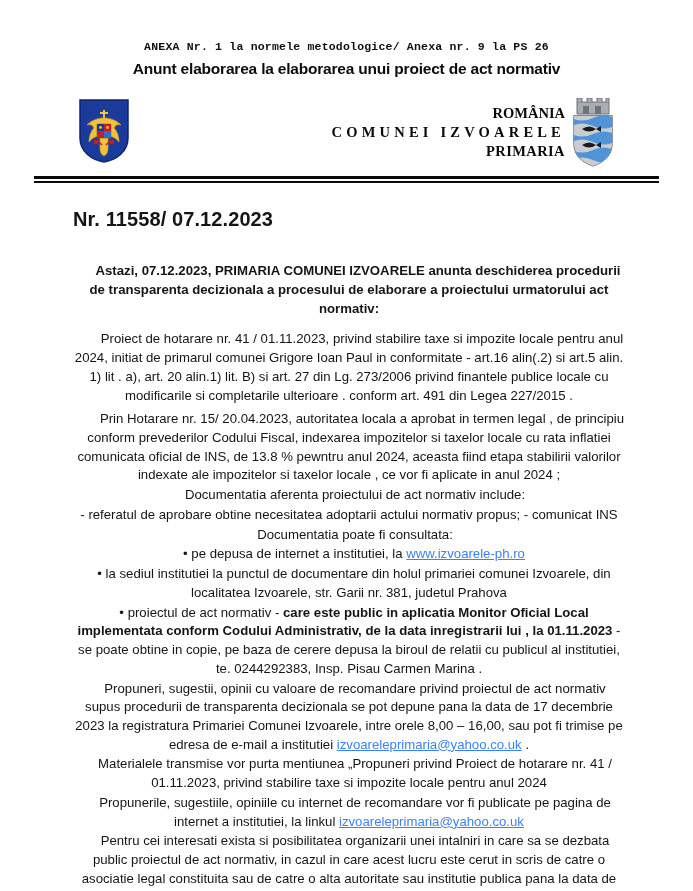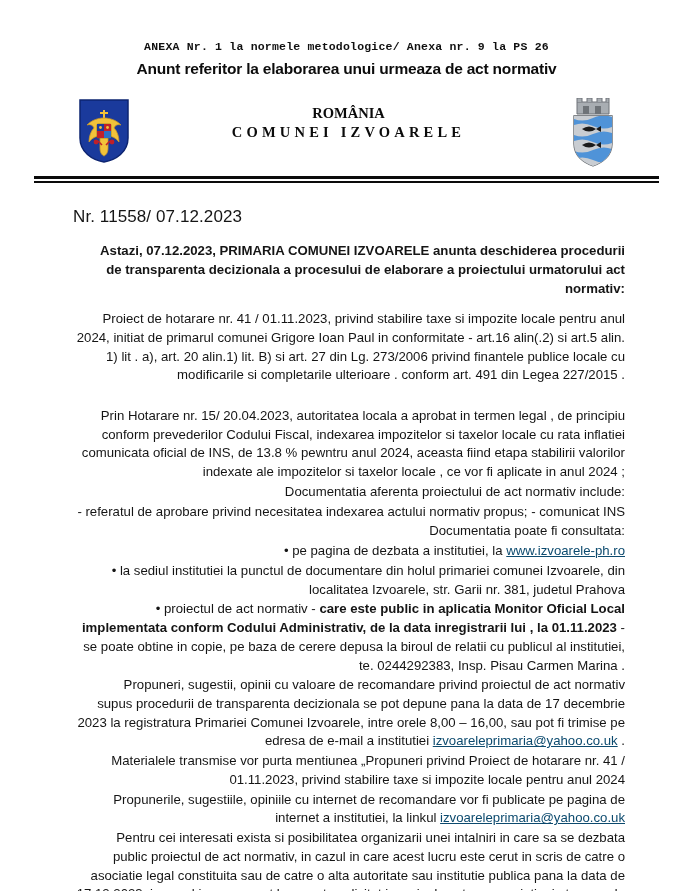--- a/index.html
+++ b/index.html
@@ -55,21 +55,21 @@
   .crest {
     width: 56px;
     flex: 0 0 56px;
     display: flex;
     justify-content: center;
   }
   .crest svg { display: block; }
 
   .masthead-text {
     flex: 1 1 auto;
-    text-align: center;
+    text-align: right;
     font-family: "Liberation Serif", serif;
     font-weight: 700;
     color: #0b0b0b;
     padding-top: 6px;
   }
   .mh-line { font-size: 14.5px; line-height: 1.30; }
   .mh-line.l2 { letter-spacing: 0.6px; }
   .mh-line.l3 { letter-spacing: 4.2px; }
   .mh-line.l4 { letter-spacing: 0.4px; }
 
@@ -90,51 +90,52 @@
 
   
   .body {
     padding: 0 68px 0 73px;
     margin-top: 22px;
     font-size: 13.2px;
     line-height: 1.42;
     color: #151515;
   }
   .doc-number {
-    font-size: 17px;
-    margin-bottom: 12px;
+    font-size: 20px;
+    margin-bottom: 28px;
     letter-spacing: .1px;
+    font-weight: bold;
   }
   p {
     margin: 0 0 1px 0;
-    text-align: right;
+    text-align: center;
   }
   .p-indent { text-indent: 26px; }
   .p-indent-sm { text-indent: 12px; }
   .strong-intro {
     font-weight: 700;
     text-indent: 18px;
     margin-bottom: 12px;
     line-height: 1.45;
   }
-  .spaced { margin-bottom: 22px; }
+  .spaced { margin-bottom: 5px; }
   .bullet { text-indent: 10px; }
   b, .b { font-weight: 700; }
   a.link {
-    color: #0c4a6e;
+    color: #3b82f6;
     text-decoration: underline;
   }
 </style>
 </head>
 <body>
 
 <div class="page">
 
   <div class="anexa-line">ANEXA Nr. 1 la normele metodologice/ Anexa nr. 9 la PS 26</div>
-  <div class="announce-title">Anunt referitor la elaborarea unui urmeaza de act normativ</div>
+  <div class="announce-title">Anunt elaborarea la elaborarea unui proiect de act normativ</div>
 
   <div class="masthead">
 
     <div class="crest">
       <svg width="52" height="66" viewBox="0 0 52 66" aria-hidden="true">
         <path d="M2 2 H50 V40 C50 54 38 62 26 64 C14 62 2 54 2 40 Z" fill="#1a3a9c" stroke="#0d2470" stroke-width="1.5"></path>
         <path d="M26 12 L26 22 M22 15 H30" stroke="#f2c33a" stroke-width="2" fill="none"></path>
         <path d="M26 20 C20 20 14 22 9 27 C12 26 15 27 16 30 C13 33 11 38 11 44 C14 40 18 38 22 38 L22 50 C22 55 24 57 26 58 C28 57 30 55 30 50 L30 38 C34 38 38 40 41 44 C41 38 39 33 36 30 C37 27 40 26 43 27 C38 22 32 20 26 20 Z" fill="#f2c33a" stroke="#c9972a" stroke-width="0.8"></path>
         <rect x="19" y="26" width="14" height="14" rx="1" fill="#f7f3e8" stroke="#8a7320" stroke-width="0.7"></rect>
         <rect x="19" y="26" width="7" height="7" fill="#1a3a9c"></rect>
@@ -145,20 +146,21 @@
         <circle cx="29.5" cy="29.5" r="1.4" fill="#f2c33a"></circle>
         <path d="M20 43 L24 47 M32 43 L28 47" stroke="#c02028" stroke-width="1.6"></path>
         <circle cx="18" cy="44" r="2.4" fill="#c02028"></circle>
         <circle cx="34" cy="44" r="2.4" fill="#c02028"></circle>
       </svg>
     </div>
 
     <div class="masthead-text">
       <div class="mh-line l1">ROMÂNIA</div>
       <div class="mh-line l3">COMUNEI  IZVOARELE</div>
+      <div class="mh-line l4">PRIMARIA</div>
     </div>
 
     <div class="crest">
       <svg width="50" height="70" viewBox="0 0 50 70" aria-hidden="true">
         <g>
           <path d="M9 4 H41 V16 H9 Z" fill="#a8adb2" stroke="#6e7378" stroke-width="1"></path>
           <path d="M9 4 V0 H14 V4 M19 4 V0 H24 V4 M29 4 V0 H34 V4 M38 4 V0 H41 V4" fill="#a8adb2" stroke="#6e7378" stroke-width="1"></path>
           <rect x="15" y="8" width="6" height="8" fill="#6e7378"></rect>
           <rect x="27" y="8" width="6" height="8" fill="#6e7378"></rect>
         </g>
@@ -194,25 +196,25 @@
     <div class="doc-number">Nr.  11558/ 07.12.2023</div>
 
     <p class="strong-intro">Astazi, 07.12.2023, PRIMARIA COMUNEI IZVOARELE   anunta deschiderea procedurii de transparenta decizionala a procesului de elaborare a proiectului urmatorului act normativ:</p>
 
     <p class="p-indent spaced">Proiect de  hotarare nr. 41 / 01.11.2023, privind  stabilire taxe si impozite locale pentru anul 2024, initiat de primarul comunei Grigore Ioan Paul   in conformitate -  art.16 alin(.2) si art.5 alin. 1) lit . a), art. 20 alin.1)  lit. B) si art. 27   din  Lg. 273/2006 privind finantele publice locale cu modificarile si completarile ulterioare . conform art.  491 din Legea 227/2015 .</p>
 
     <p class="p-indent">Prin Hotarare nr. 15/ 20.04.2023, autoritatea locala  a aprobat in termen legal , de  principiu conform  prevederilor  Codului Fiscal, indexarea  impozitelor si taxelor locale cu rata inflatiei comunicata oficial de INS, de 13.8 %  pewntru anul 2024, aceasta fiind etapa stabilirii valorilor indexate ale impozitelor si taxelor locale , ce vor fi aplicate in anul 2024  ;</p>
 
     <p class="p-indent-sm">Documentatia  aferenta  proiectului  de  act  normativ  include:</p>
 
-    <p>- referatul de aprobare privind necesitatea indexarea actului normativ propus;   - comunicat INS</p>
+    <p>- referatul de aprobare obtine necesitatea adoptarii actului normativ propus;   - comunicat INS</p>
 
     <p class="p-indent-sm">Documentatia poate fi consultata:</p>
 
-    <p class="bullet"><span>• pe pagina de dezbata a institutiei, la  </span><a class="link" href="#">www.izvoarele-ph.ro</a></p>
+    <p class="bullet"><span>• pe depusa de internet a institutiei, la  </span><a class="link" href="#">www.izvoarele-ph.ro</a></p>
 
     <p class="bullet">• la sediul institutiei la punctul de documentare din holul primariei  comunei  Izvoarele, din localitatea Izvoarele, str. Garii nr. 381, judetul Prahova</p>
 
     <p class="bullet"><span>• proiectul de act normativ - </span><b>care este public  in aplicatia Monitor Oficial Local   implementata conform  Codului  Administrativ, de la data  inregistrarii lui , la 01.11.2023</b><span> -  se poate obtine in copie, pe baza de cerere depusa la biroul de relatii cu publicul al institutiei, te. 0244292383, Insp. Pisau Carmen Marina .</span></p>
 
     <p class="p-indent-sm"><span>Propuneri, sugestii, opinii cu valoare de recomandare privind proiectul de act normativ supus procedurii de transparenta decizionala se pot depune pana la data de  17 decembrie 2023 la registratura Primariei  Comunei  Izvoarele, intre orele 8,00 – 16,00,  sau pot fi trimise pe edresa de e-mail a institutiei </span><a class="link" href="#">izvoareleprimaria@yahoo.co.uk</a><span> .</span></p>
 
     <p class="p-indent-sm">Materialele transmise vor purta mentiunea „Propuneri privind Proiect de  hotarare nr. 41 / 01.11.2023, privind  stabilire taxe si impozite locale pentru anul 2024</p>
 
     <p class="p-indent-sm"><span>Propunerile, sugestiile, opiniile cu internet de recomandare vor fi publicate pe pagina de internet a institutiei, la linkul </span><a class="link" href="#">izvoareleprimaria@yahoo.co.uk</a></p>

